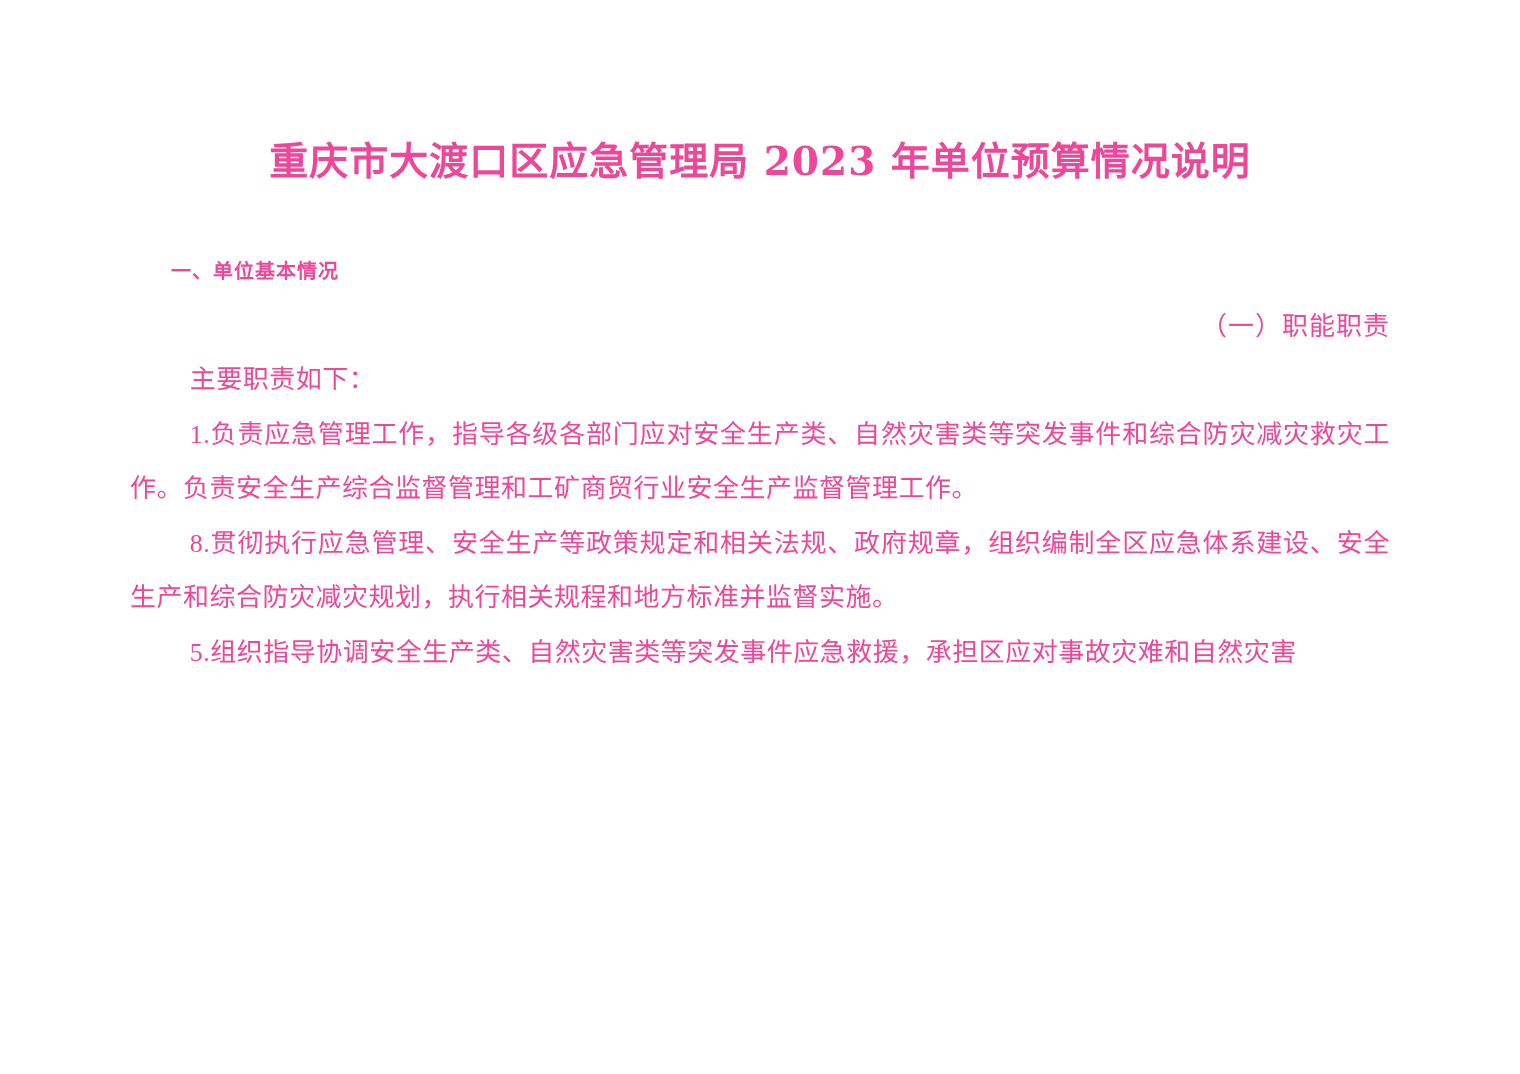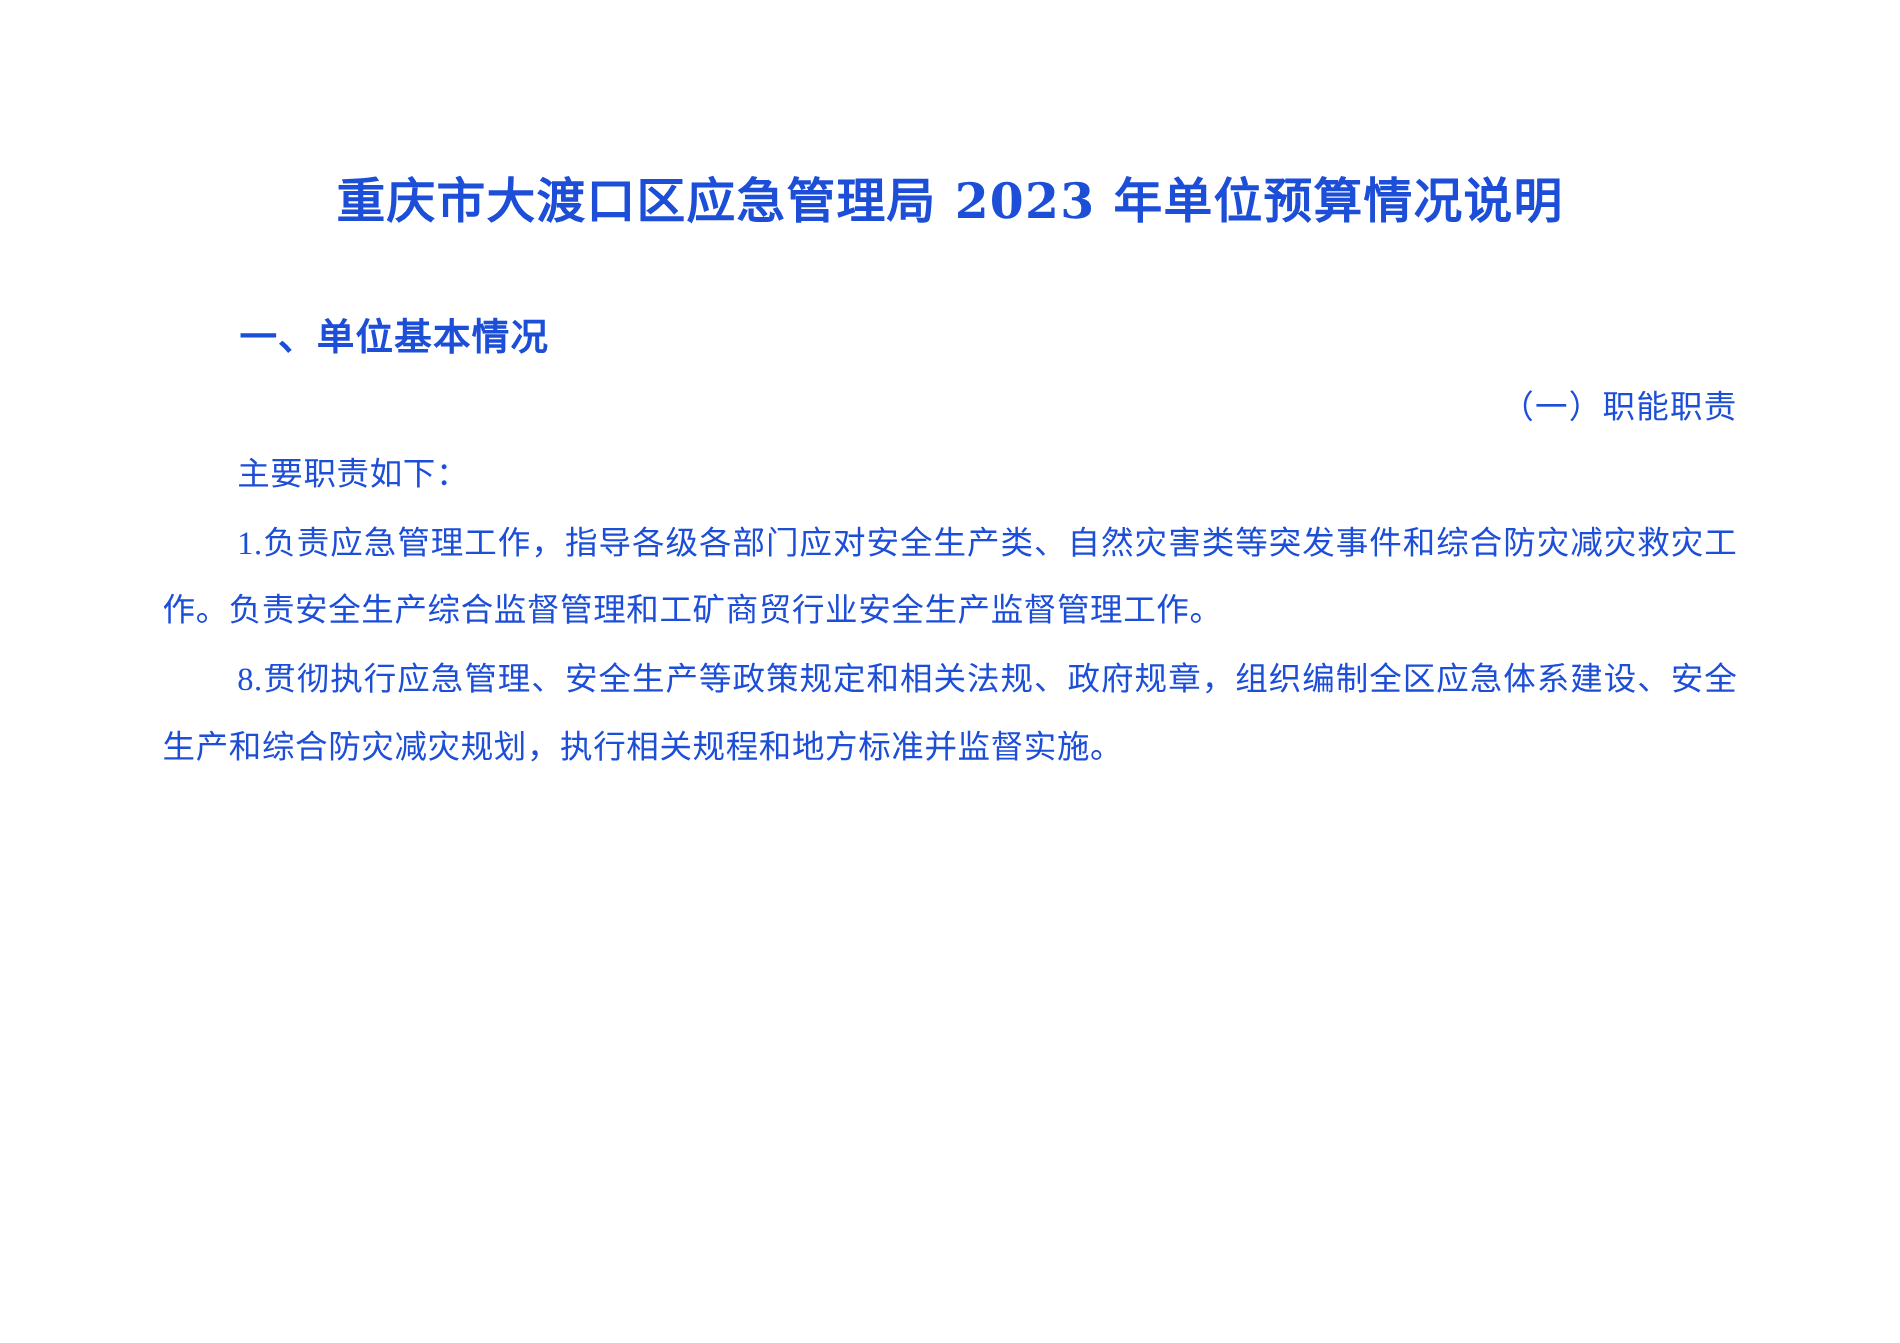--- a/index.html
+++ b/index.html
@@ -6,38 +6,38 @@
     margin: 0;
     padding: 0;
     background: #ffffff;
   }
   .page {
     position: relative;
     width: 1520px;
     height: 758px;
     box-sizing: border-box;
     background: #ffffff;
-    color: #1d4ed8;
+    color: #ec4899;
     padding: 0 130px;
     overflow: hidden;
   }
   .doc-title {
     margin: 134px 0 56px 0;
     font-family: "DejaVu Serif", "Liberation Serif", serif;
     font-size: 39px;
     font-weight: bold;
     line-height: 54px;
     text-align: center;
     letter-spacing: 1px;
     white-space: nowrap;
   }
   .section-heading {
     margin: 0;
     font-family: Liberation Serif, serif;
-    font-size: 30px;
+    font-size: 20px;
     font-weight: 700;
     line-height: 54.5px;
     text-indent: 2.05em;
     letter-spacing: 1px;
   }
   .subsection-heading {
     margin: 0;
     font-family: "DejaVu Serif", "Liberation Serif", serif;
     font-size: 26px;
     font-weight: 400;
@@ -69,13 +69,14 @@
   <h3 class="subsection-heading">（一）职能职责</h3>
 
   <p class="body-paragraph">主要职责如下：</p>
 
   <p class="body-paragraph">1.负责应急管理工作，指导各级各部门应对安全生产类、自然灾害类等突发事件和综合防灾减灾救灾工作。负责安全生产综合监督管理和工矿商贸行业安全生产监督管理工作。</p>
 
   <p class="body-paragraph">8.贯彻执行应急管理、安全生产等政策规定和相关法规、政府规章，组织编制全区应急体系建设、安全生产和综合防灾减灾规划，执行相关规程和地方标准并监督实施。</p>
 
 
 
+  <p class="body-paragraph">5.组织指导协调安全生产类、自然灾害类等突发事件应急救援，承担区应对事故灾难和自然灾害</p>
 </div>
 
 </body></html>

